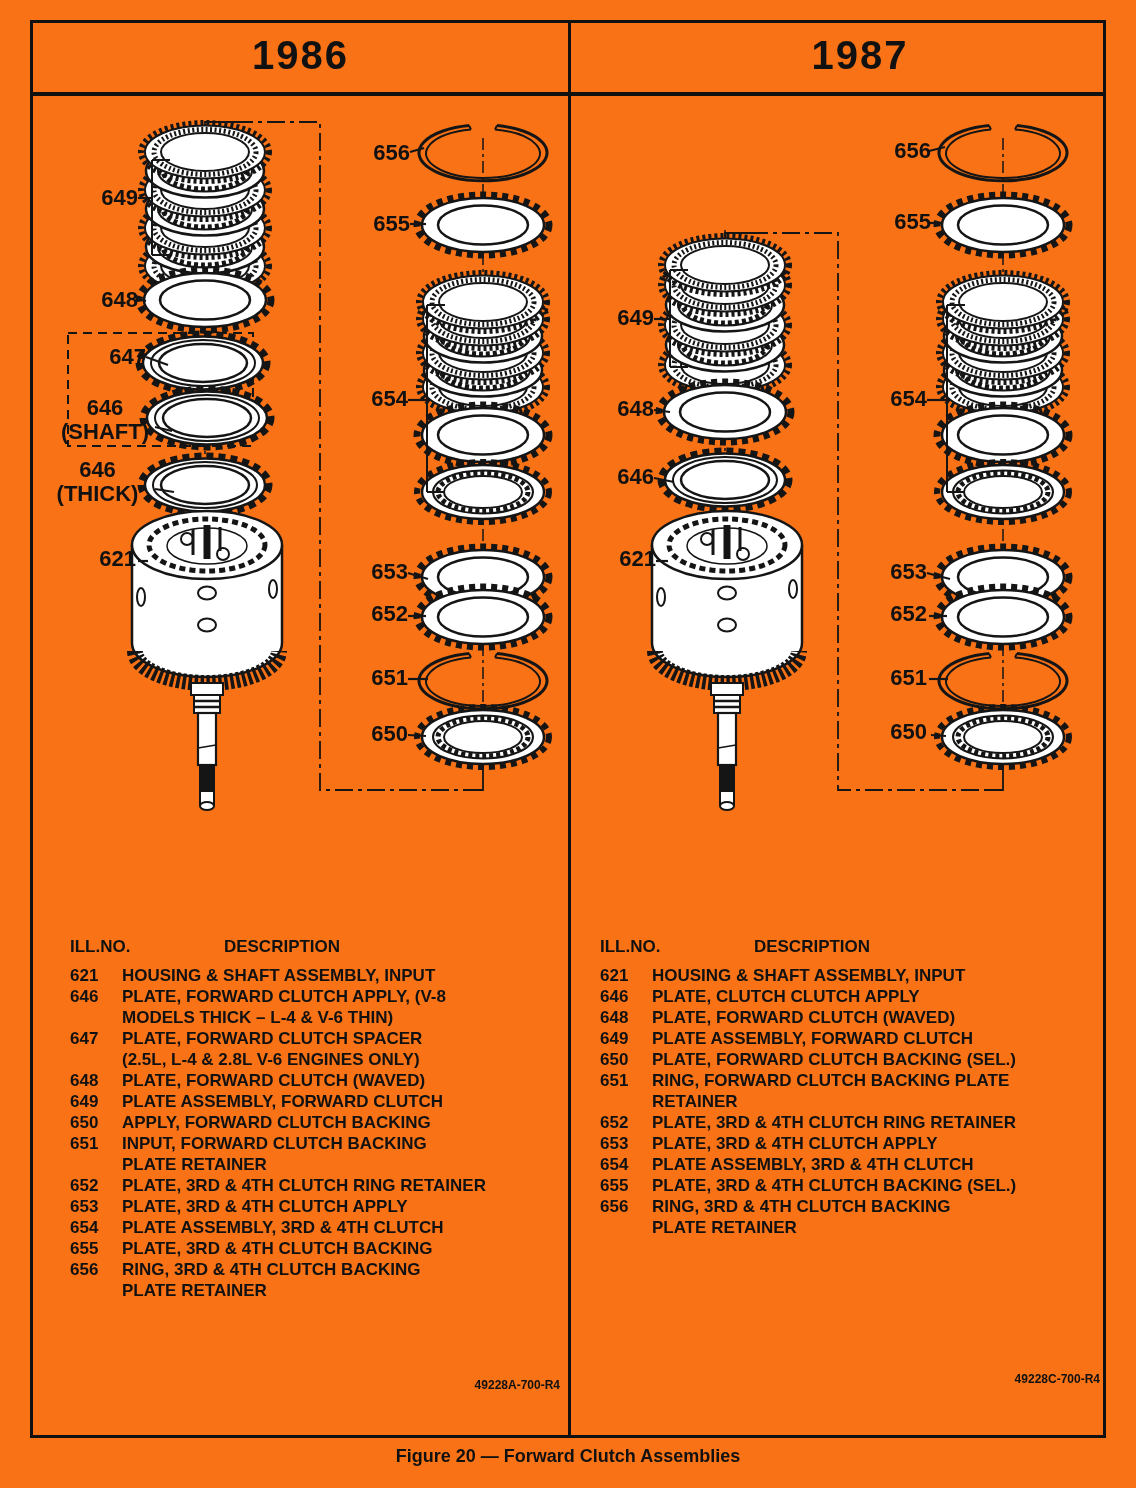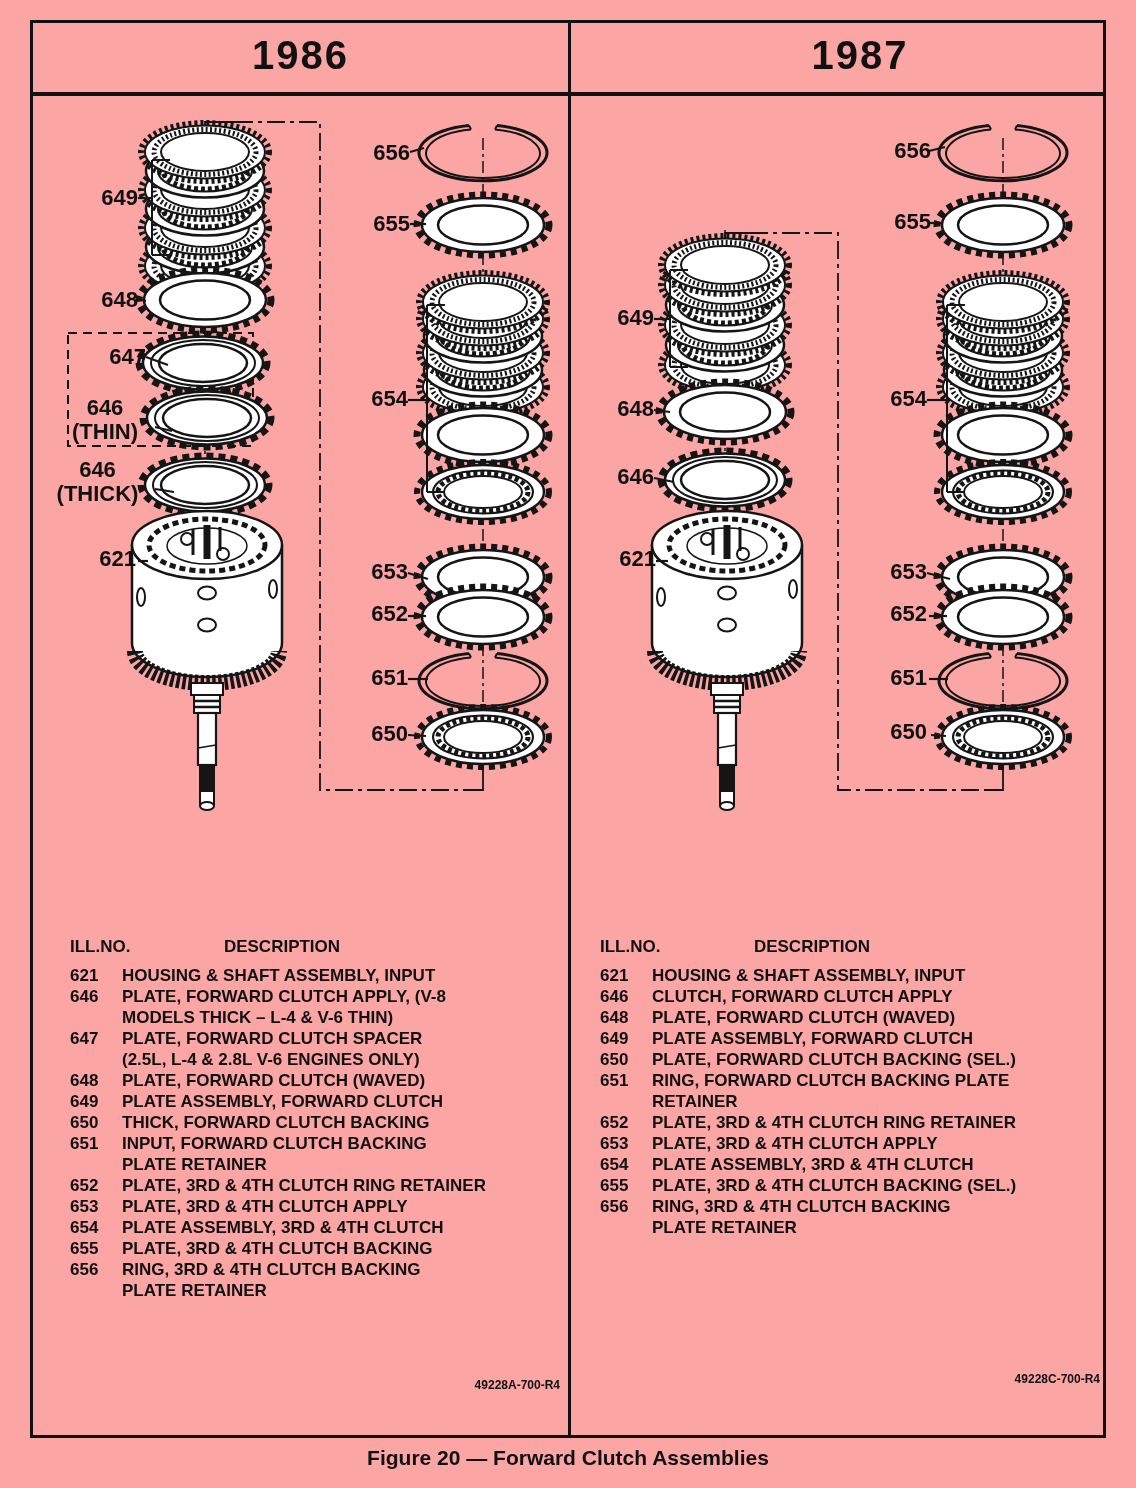--- a/index.html
+++ b/index.html
@@ -1,36 +1,36 @@
 <!DOCTYPE html>
 <html><head>
 <meta charset="utf-8">
 <style>
   html,body{margin:0;padding:0;background:#fff;}
-  .page{position:relative;width:1136px;height:1488px;background:#fca5a5;overflow:hidden;
+  .page{position:relative;width:1136px;height:1488px;background:#f97316;overflow:hidden;
         font-family:"Liberation Sans", sans-serif;color:#111;}
   .abs{position:absolute;}
   .outer-box{left:30px;top:20px;width:1070px;height:1412px;border:3px solid #111;}
   .vdivider{left:568px;top:20px;width:3px;height:1415px;background:#111;}
   .header-underline{left:30px;top:92px;width:1073px;height:4px;background:#111;}
   .year{top:33px;font-size:40px;font-weight:bold;text-align:center;letter-spacing:2px;}
   .year.l{left:33px;width:535px;}
   .year.r{left:571px;width:530px;margin-left:24px;}
   .callout{font-size:22px;font-weight:bold;text-align:right;line-height:24px;white-space:nowrap;}
   .callout.center{text-align:center;}
   .callout span{display:block;}
   .plist{font-size:17px;font-weight:bold;line-height:21px;}
   .plist-head{display:flex;margin-bottom:8px;}
   .pih{display:flex;flex-direction:row;width:52px;}
   .pdh{width:320px;text-align:center;align-self:flex-end;}
   .prow{display:flex;}
   .pno{flex:none;width:52px;}
   .pdesc{white-space:pre-line;}
   .doc-code{font-size:12px;font-weight:bold;white-space:nowrap;}
-  .caption{left:0;top:1446px;width:1136px;text-align:center;font-size:21px;font-weight:bold;}
+  .caption{left:0;top:1446px;width:1136px;text-align:center;font-size:18px;font-weight:bold;}
 </style>
 </head>
 <body>
 
 <div class="page">
 
   <svg width="0" height="0" style="position:absolute">
     <defs>
       <g id="p-outer">
         <ellipse rx="66" ry="30" fill="none" stroke="#151515" stroke-width="7" stroke-dasharray="6 5"></ellipse>
@@ -201,21 +201,21 @@
         <line x1="901" y1="640" x2="916" y2="641"></line>
       </g>
     </g>
   </svg>
 
   <div class="abs callout" style="left:80px;top:186px;width:58px">649</div>
   <div class="abs callout" style="left:80px;top:288px;width:58px">648</div>
   <div class="abs callout" style="left:88px;top:345px;width:58px">647</div>
   <div class="abs callout center" style="left:55px;top:396px;width:100px">
     <span>646</span>
-      <span>(THIN)</span>
+      <span>(SHAFT)</span>
   </div>
   <div class="abs callout center" style="left:40px;top:458px;width:115px">
     <span>646</span>
       <span>(THICK)</span>
   </div>
   <div class="abs callout" style="left:78px;top:547px;width:58px">621</div>
   <div class="abs callout" style="left:360px;top:141px;width:50px">656</div>
   <div class="abs callout" style="left:360px;top:212px;width:50px">655</div>
   <div class="abs callout" style="left:358px;top:387px;width:50px">654</div>
   <div class="abs callout" style="left:358px;top:560px;width:50px">653</div>
@@ -260,21 +260,21 @@
     <div class="prow">
         <span class="pno">648</span>
         <span class="pdesc">PLATE, FORWARD CLUTCH (WAVED)</span>
       </div>
     <div class="prow">
         <span class="pno">649</span>
         <span class="pdesc">PLATE ASSEMBLY, FORWARD CLUTCH</span>
       </div>
     <div class="prow">
         <span class="pno">650</span>
-        <span class="pdesc">THICK, FORWARD CLUTCH BACKING</span>
+        <span class="pdesc">APPLY, FORWARD CLUTCH BACKING</span>
       </div>
     <div class="prow">
         <span class="pno">651</span>
         <span class="pdesc">INPUT, FORWARD CLUTCH BACKING
 PLATE RETAINER</span>
       </div>
     <div class="prow">
         <span class="pno">652</span>
         <span class="pdesc">PLATE, 3RD &amp; 4TH CLUTCH RING RETAINER</span>
       </div>
@@ -304,21 +304,21 @@
         <span>NO.</span>
       </div>
       <div class="pdh">DESCRIPTION</div>
     </div>
     <div class="prow">
         <span class="pno">621</span>
         <span class="pdesc">HOUSING &amp; SHAFT ASSEMBLY, INPUT</span>
       </div>
     <div class="prow">
         <span class="pno">646</span>
-        <span class="pdesc">CLUTCH, FORWARD CLUTCH APPLY</span>
+        <span class="pdesc">PLATE, CLUTCH CLUTCH APPLY</span>
       </div>
     <div class="prow">
         <span class="pno">648</span>
         <span class="pdesc">PLATE, FORWARD CLUTCH (WAVED)</span>
       </div>
     <div class="prow">
         <span class="pno">649</span>
         <span class="pdesc">PLATE ASSEMBLY, FORWARD CLUTCH</span>
       </div>
     <div class="prow">

